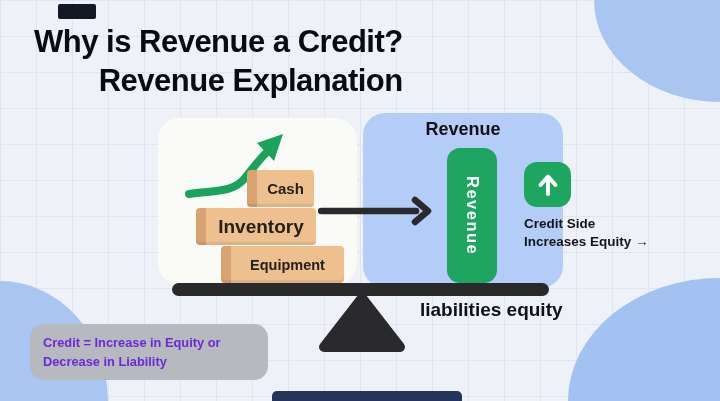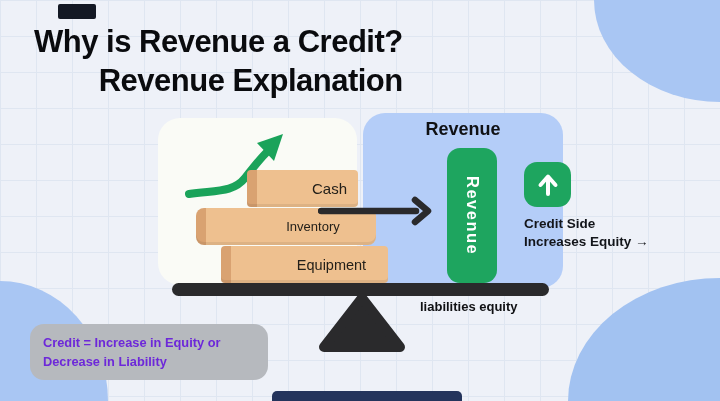--- a/index.html
+++ b/index.html
@@ -24,43 +24,43 @@
   .title{left:34px;top:22px;font-weight:800;font-size:31px;line-height:39px;
          color:#0a0b0e;letter-spacing:-0.5px;text-align:right;}
   
   .panel-assets{left:158px;top:118px;width:199px;height:167px;background:#fafbf6;border-radius:22px;}
   .panel-revenue{left:363px;top:113px;width:200px;height:175px;background:#b4cdf8;border-radius:22px;}
   .rev-header{left:363px;top:119px;width:200px;text-align:center;
               font-weight:800;font-size:18px;color:#101114;}
   
   .box{background:linear-gradient(90deg,#d9a271 10px,#eec08f 10px);
        border-radius:4px;display:flex;align-items:center;justify-content:center;
-       font-weight:400;color:#24201a;box-shadow:inset 0 -3px 0 rgba(0,0,0,0.07);padding-left:44px;}
+       font-weight:700;color:#24201a;box-shadow:inset 0 -3px 0 rgba(0,0,0,0.07);}
   .box span{padding-left:10px;}
   .box-cash{left:247px;top:170px;width:67px;height:37px;font-size:15px;}
-  .box-inventory{left:196px;top:208px;width:136px;height:37px;font-size:13px;border-radius:8px;}
+  .box-inventory{left:196px;top:208px;width:120px;height:37px;font-size:19px;}
   .box-equipment{left:196px;top:246px;width:123px;height:37px;font-size:14.5px;margin-left:25px;}
   
   .growth-arrow{left:183px;top:130px;}
   .transfer-arrow{left:318px;top:196px;}
   
   .rev-bar{left:447px;top:148px;width:50px;height:135px;background:#1ea55f;border-radius:13px;
            display:flex;align-items:center;justify-content:center;}
   .rev-bar span{writing-mode:vertical-rl;color:#ffffff;font-weight:800;font-size:16.5px;
                 letter-spacing:1.5px;}
   
   .up-icon{left:524px;top:162px;width:47px;height:45px;background:#1ea55f;border-radius:13px;
            display:flex;align-items:center;justify-content:center;}
   
   .annotation{left:524px;top:215px;width:160px;font-weight:800;font-size:13.5px;
               line-height:17.5px;color:#13151a;}
   
   .beam{left:172px;top:283px;width:377px;height:13px;background:#2a2a2c;border-radius:7px;}
   .fulcrum{left:308px;top:288px;}
-  .caption{left:420px;top:299px;font-weight:800;font-size:13px;color:#101114;}
+  .caption{left:420px;top:299px;font-weight:800;font-size:19px;color:#101114;}
   
   .note{left:30px;top:324px;width:212px;background:#b6b9be;border-radius:14px;
         padding:9px 13px;font-weight:800;font-size:12.8px;line-height:19px;color:#6d28d9;}
 </style>
 </head>
 <body>
 
 <div class="stage">
 
   <div class="abs blob blob-tr"></div>

